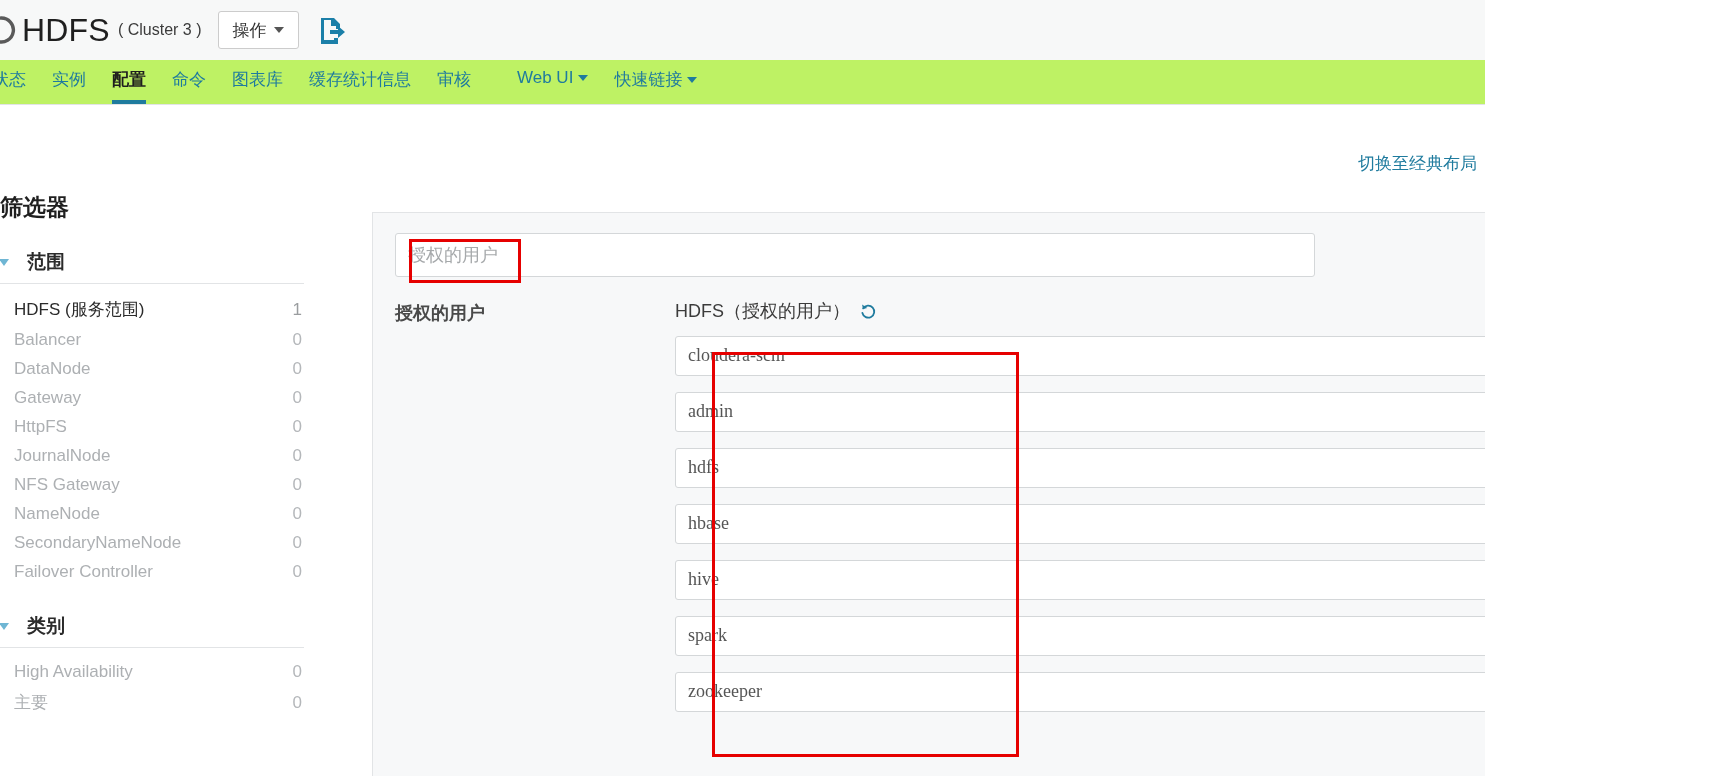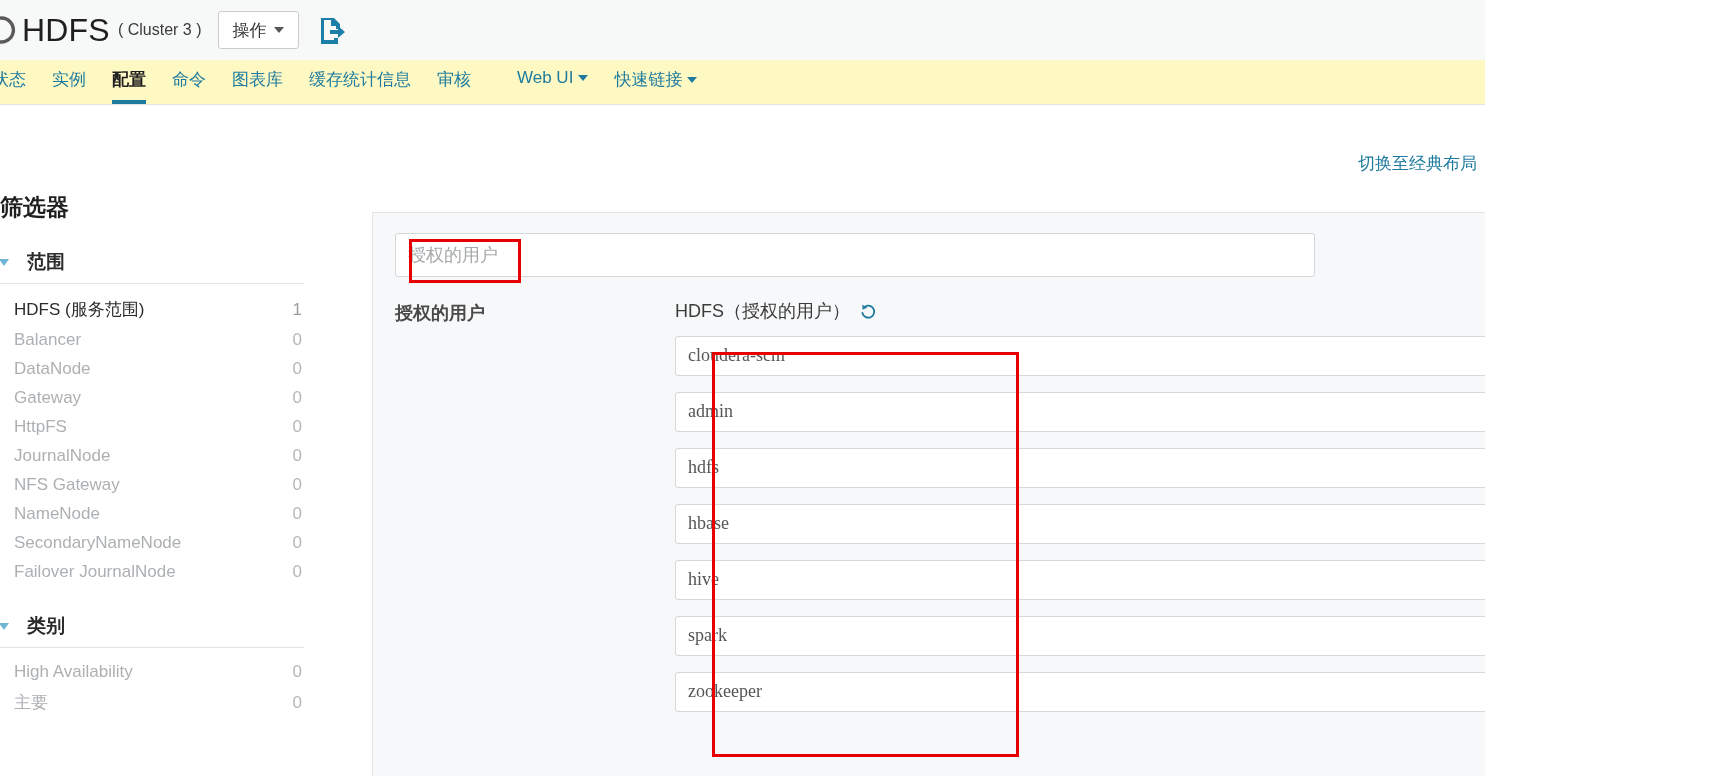--- a/index.html
+++ b/index.html
@@ -54,21 +54,21 @@
     cursor: pointer;
   }
   .header-date {
     position: absolute; right: -8px; top: 12px;
     font-size: 17px; color: #5a5a5a; white-space: nowrap;
   }
 
   
   .tabbar {
     position: absolute; top: 60px; left: 0; width: 1715px; height: 45px;
-    background: #fef9c3;
+    background: #bef264;
     border-bottom: 1px solid #e2e4e6;
     display: flex; align-items: flex-start;
     padding-left: 0;
   }
   .tab {
     position: relative;
     font-size: 17px; color: #1f7b9e;
     padding: 8px 0 13px 0; margin-right: 26px;
     cursor: pointer; white-space: nowrap;
   }
@@ -266,21 +266,21 @@
             </div>
             <div class="filter-row">
               <span>NameNode</span>
               <span class="cnt">0</span>
             </div>
             <div class="filter-row">
               <span>SecondaryNameNode</span>
               <span class="cnt">0</span>
             </div>
             <div class="filter-row">
-              <span>Failover JournalNode</span>
+              <span>Failover Controller</span>
               <span class="cnt">0</span>
             </div>
           </div>
         </div>
         <div class="filter-group">
           <div class="filter-group-head">
             <span class="chev"></span>
             <span>类别</span>
           </div>
           <div class="filter-list">

